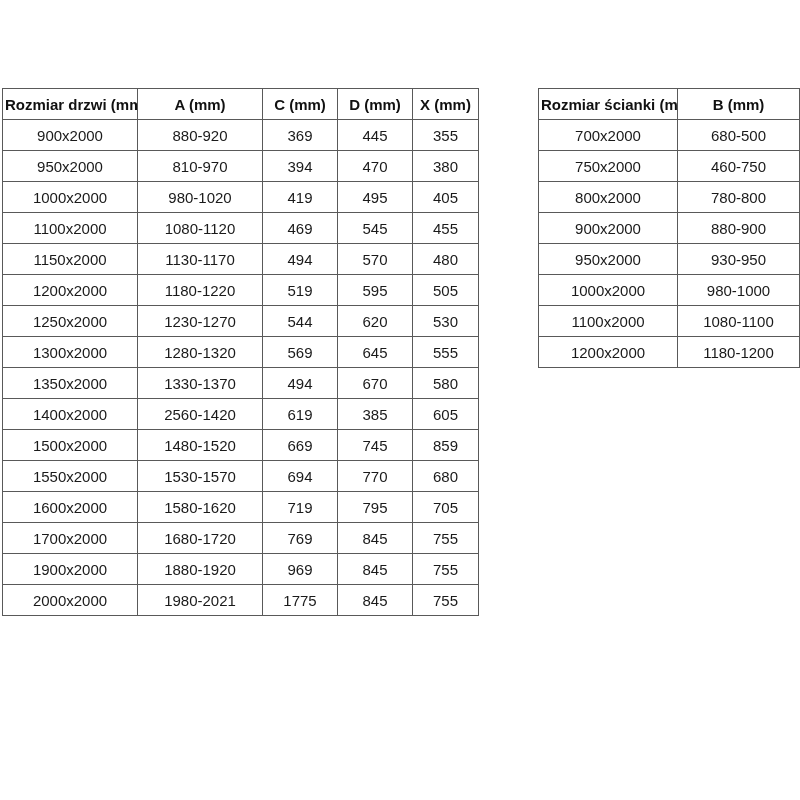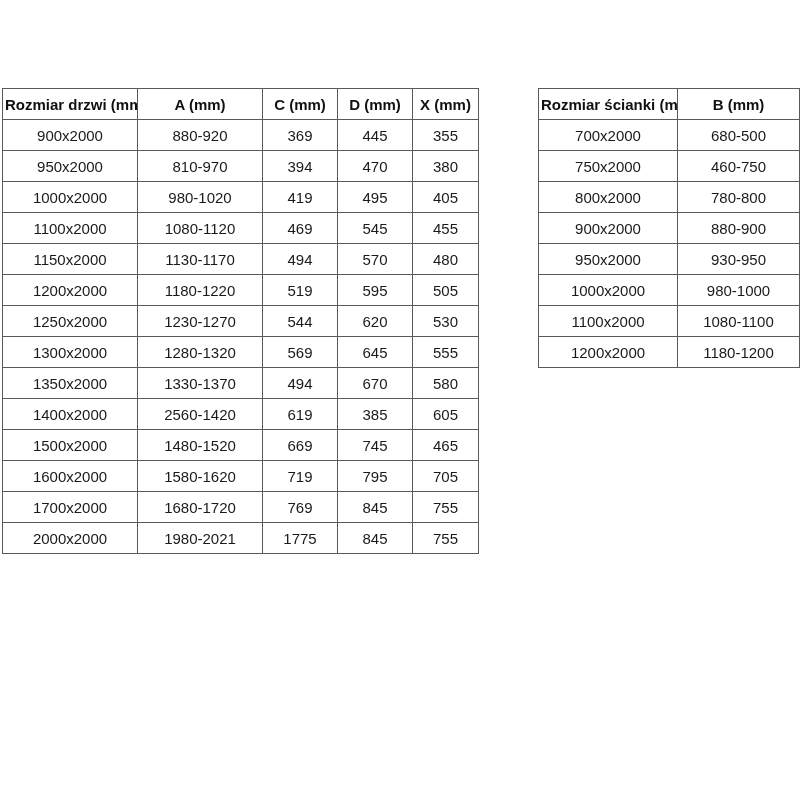--- a/index.html
+++ b/index.html
@@ -144,33 +144,47 @@
           <td>2560-1420</td>
           <td>619</td>
           <td>385</td>
           <td>605</td>
         </tr>
         <tr>
           <td>1500x2000</td>
           <td>1480-1520</td>
           <td>669</td>
           <td>745</td>
-          <td>465</td>
+          <td>859</td>
+        </tr>
+        <tr>
+          <td>1550x2000</td>
+          <td>1530-1570</td>
+          <td>694</td>
+          <td>770</td>
+          <td>680</td>
         </tr>
         <tr>
           <td>1600x2000</td>
           <td>1580-1620</td>
           <td>719</td>
           <td>795</td>
           <td>705</td>
         </tr>
         <tr>
           <td>1700x2000</td>
           <td>1680-1720</td>
           <td>769</td>
+          <td>845</td>
+          <td>755</td>
+        </tr>
+        <tr>
+          <td>1900x2000</td>
+          <td>1880-1920</td>
+          <td>969</td>
           <td>845</td>
           <td>755</td>
         </tr>
         <tr>
           <td>2000x2000</td>
           <td>1980-2021</td>
           <td>1775</td>
           <td>845</td>
           <td>755</td>
         </tr>

